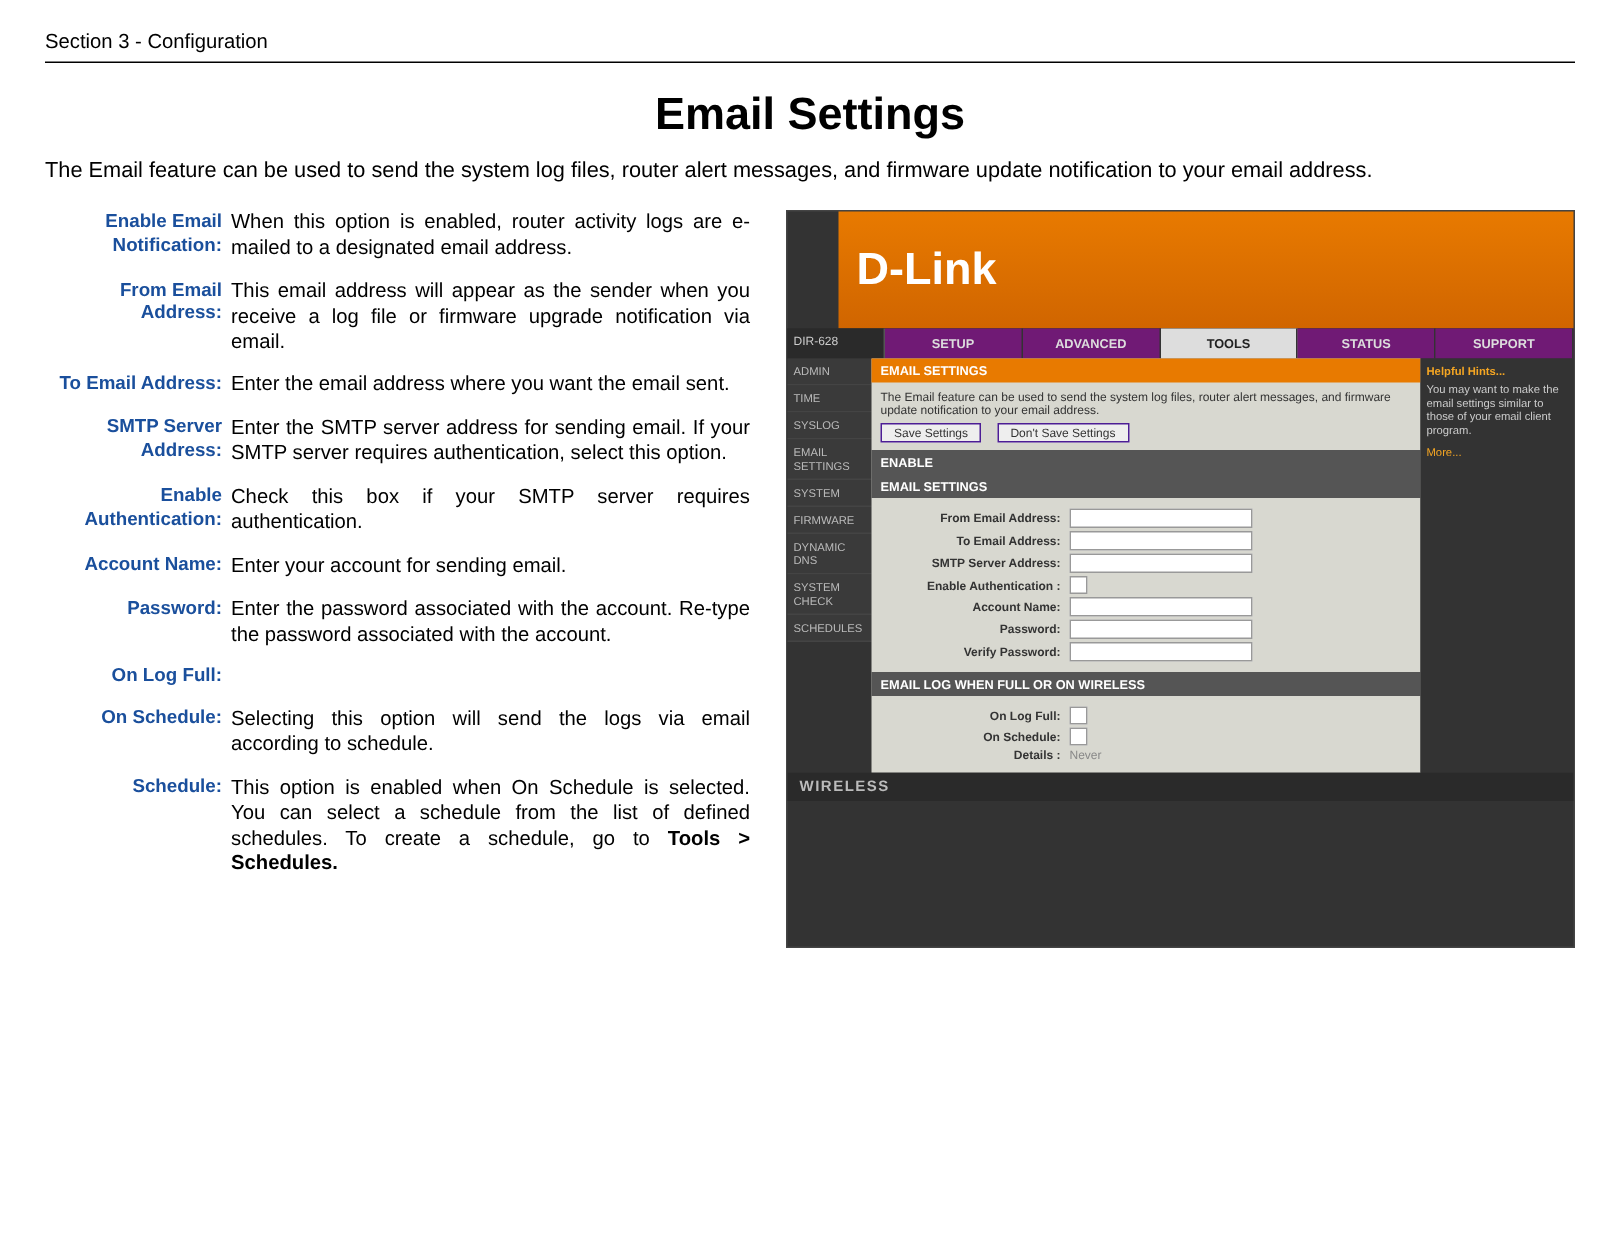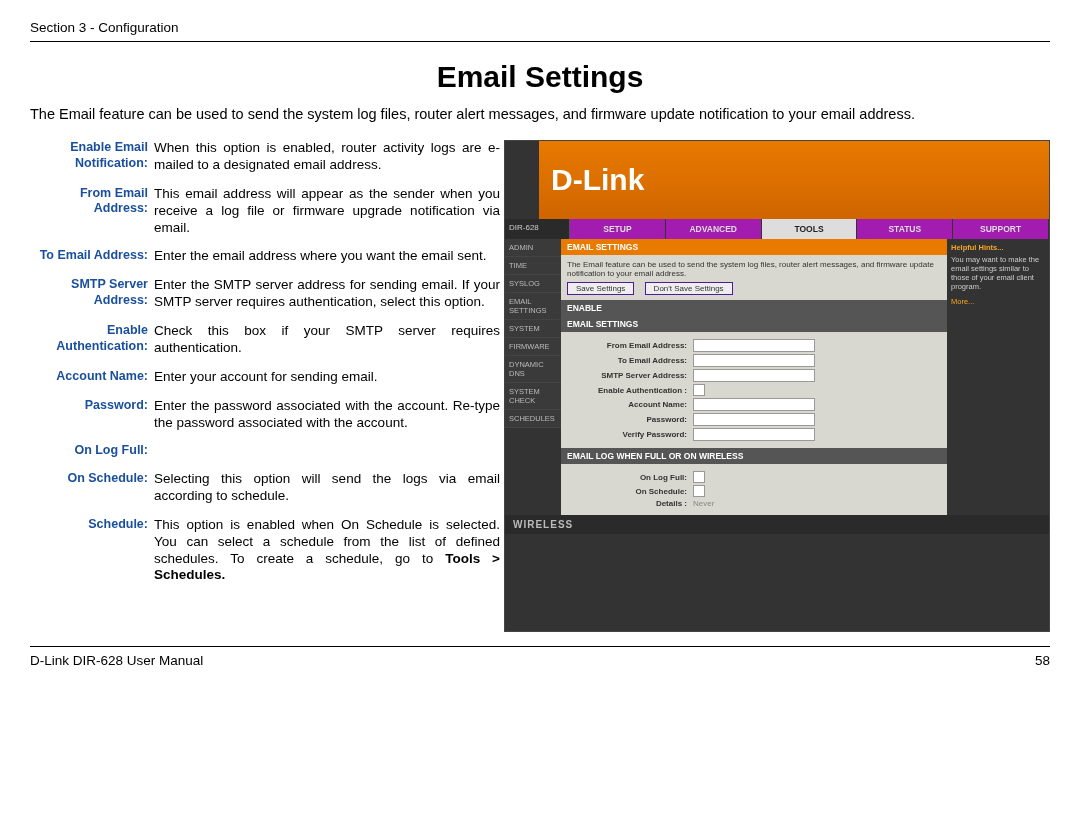--- a/index.html
+++ b/index.html
@@ -27,21 +27,21 @@
     font-weight: bold;
     margin: 0 0 12px 0;
   }
   .intro {
     font-size: 14.5px;
     text-align: justify;
     margin: 0 0 18px 0;
   }
   .content-row {
     display: flex;
-    gap: 4px;
+    gap: 24px;
   }
   .defs {
     flex: 0 0 470px;
   }
   .def-item {
     display: flex;
     margin-bottom: 12px;
   }
   .def-label {
     flex: 0 0 118px;
@@ -88,21 +88,21 @@
     background: #2a2a2a;
     color: #ccc;
     font-size: 8px;
     padding: 4px;
     border-right: 1px solid #555;
   }
   .tab {
     flex: 1;
     text-align: center;
     padding: 5px 2px;
-    background: #a21caf;
+    background: #701a75;
     color: #ddd;
     border-right: 1px solid #333;
     font-size: 8.5px;
     font-weight: bold;
   }
   .tab.active { background: #ddd; color: #222; }
   .router-body {
     display: flex;
     background: #333;
   }
@@ -334,17 +334,13 @@
         <div class="hints">
           <div class="hh">Helpful Hints...</div>
           <div>You may want to make the email settings similar to those of your email client program.</div>
           <div class="more">More...</div>
         </div>
       </div>
       <div class="router-footer">WIRELESS</div>
     </div>
   </div>
 
-  <div class="bottom-footer">
-    <span>D-Link DIR-628 User Manual</span>
-    <span>58</span>
-  </div>
 </div>
 
 </body></html>

